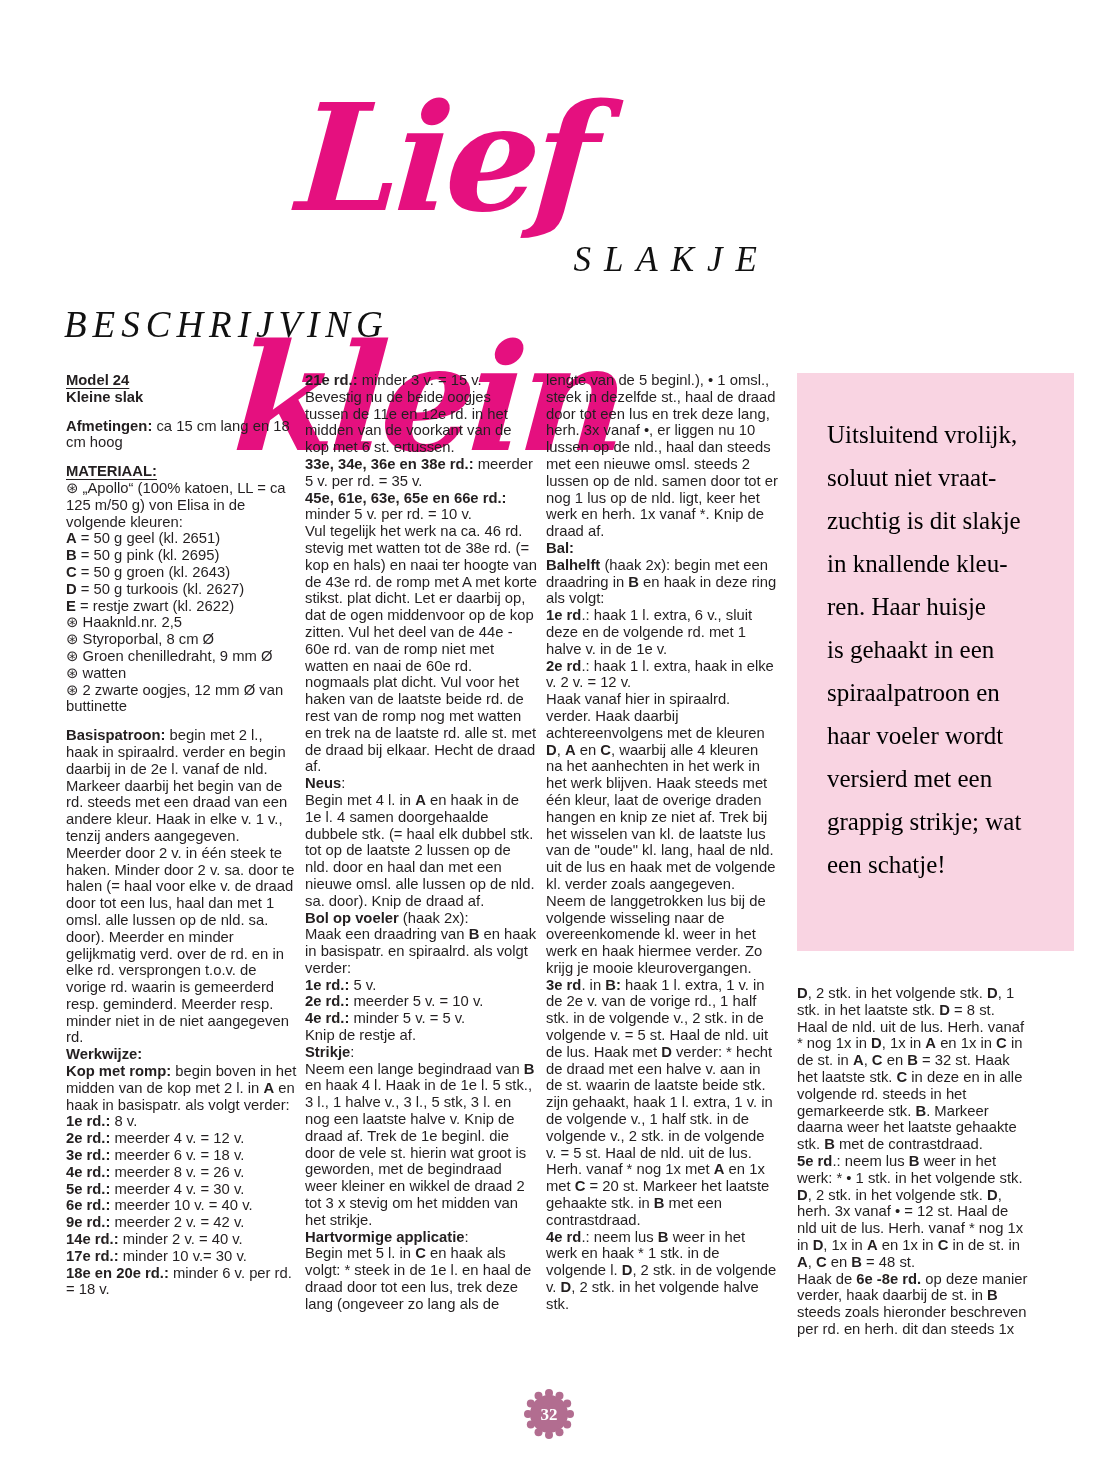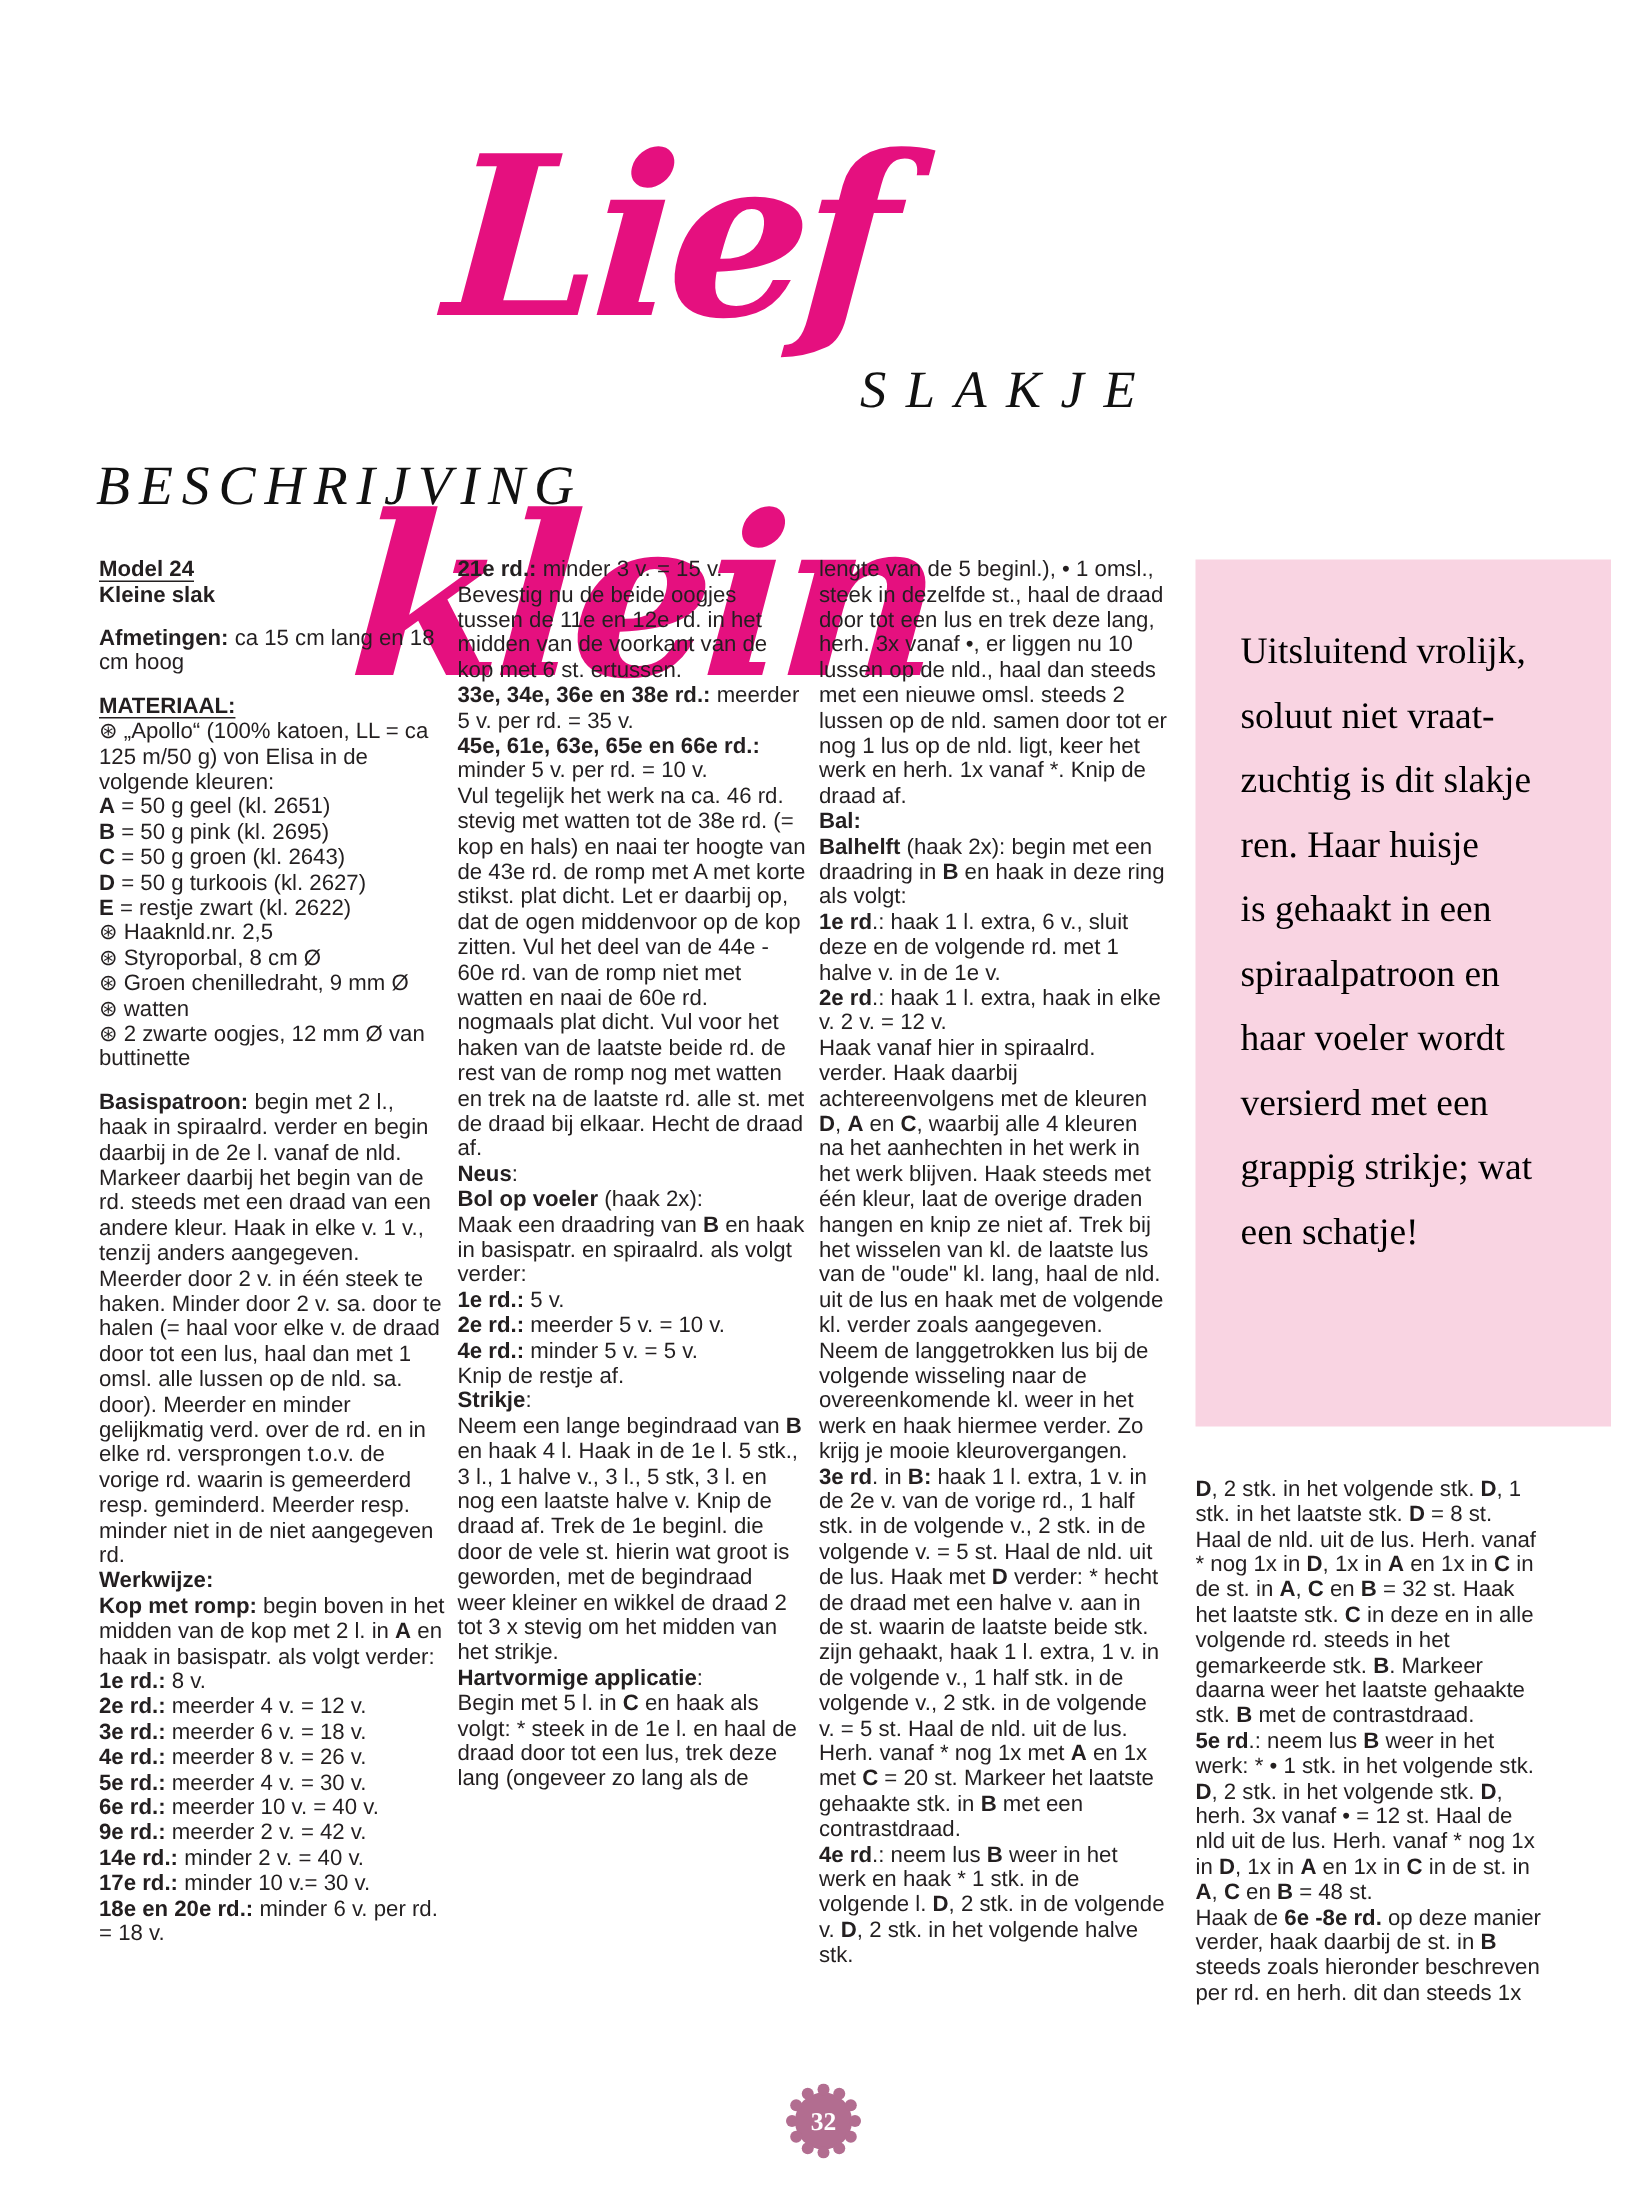--- a/index.html
+++ b/index.html
@@ -79,20 +79,21 @@
       <p class="p"><b>17e rd.:</b> minder 10 v.= 30 v.</p>
       <p class="p"><b>18e en 20e rd.:</b> minder 6 v. per rd. = 18 v.</p>
     </div>
   <div class="col" id="col2">
       <p class="p"><b>21e rd.:</b> minder 3 v. = 15 v.</p>
       <p class="p">Bevestig nu de beide oogjes tussen de 11e en 12e rd. in het midden van de voorkant van de kop met 6 st. ertussen.</p>
       <p class="p"><b>33e, 34e, 36e en 38e rd.:</b> meerder 5 v. per rd. = 35 v.</p>
       <p class="p"><b>45e, 61e, 63e, 65e en 66e rd.:</b> minder 5 v. per rd. = 10 v.</p>
       <p class="p">Vul tegelijk het werk na ca. 46 rd. stevig met watten tot de 38e rd. (= kop en hals) en naai ter hoogte van de 43e rd. de romp met A met korte stikst. plat dicht. Let er daarbij op, dat de ogen middenvoor op de kop zitten. Vul het deel van de 44e - 60e rd. van de romp niet met watten en naai de 60e rd. nogmaals plat dicht. Vul voor het haken van de laatste beide rd. de rest van de romp nog met watten en trek na de laatste rd. alle st. met de draad bij elkaar. Hecht de draad af.</p>
       <p class="p"><b>Neus</b>:</p>
+      <p class="p">Begin met 4 l. in <b>A</b> en haak in de 1e l. 4 samen doorgehaalde dubbele stk. (= haal elk dubbel stk. tot op de laatste 2 lussen op de nld. door en haal dan met een nieuwe omsl. alle lussen op de nld. sa. door). Knip de draad af.</p>
       <p class="p"><b>Bol op voeler</b> (haak 2x):</p>
       <p class="p">Maak een draadring van <b>B</b> en haak in basispatr. en spiraalrd. als volgt verder:</p>
       <p class="p"><b>1e rd.:</b> 5 v.</p>
       <p class="p"><b>2e rd.:</b> meerder 5 v. = 10 v.</p>
       <p class="p"><b>4e rd.:</b> minder 5 v. = 5 v.</p>
       <p class="p">Knip de restje af.</p>
       <p class="p"><b>Strikje</b>:</p>
       <p class="p">Neem een lange begindraad van <b>B</b> en haak 4 l. Haak in de 1e l. 5 stk., 3 l., 1 halve v., 3 l., 5 stk, 3 l. en nog een laatste halve v. Knip de draad af. Trek de 1e beginl. die door de vele st. hierin wat groot is geworden, met de begindraad weer kleiner en wikkel de draad 2 tot 3 x stevig om het midden van het strikje.</p>
       <p class="p"><b>Hartvormige applicatie</b>:</p>
       <p class="p">Begin met 5 l. in <b>C</b> en haak als volgt: * steek in de 1e l. en haal de draad door tot een lus, trek deze lang (ongeveer zo lang als de</p>
@@ -111,20 +112,21 @@
       <p class="p"><b>D</b>, 2 stk. in het volgende stk. <b>D</b>, 1 stk. in het laatste stk. <b>D</b> = 8 st. Haal de nld. uit de lus. Herh. vanaf * nog 1x in <b>D</b>, 1x in <b>A</b> en 1x in <b>C</b> in de st. in <b>A</b>, <b>C</b> en <b>B</b> = 32 st. Haak het laatste stk. <b>C</b> in deze en in alle volgende rd. steeds in het gemarkeerde stk. <b>B</b>. Markeer daarna weer het laatste gehaakte stk. <b>B</b> met de contrastdraad.</p>
       <p class="p"><b>5e rd</b>.: neem lus <b>B</b> weer in het werk: * • 1 stk. in het volgende stk. <b>D</b>, 2 stk. in het volgende stk. <b>D</b>, herh. 3x vanaf • = 12 st. Haal de nld uit de lus. Herh. vanaf * nog 1x in <b>D</b>, 1x in <b>A</b> en 1x in <b>C</b> in de st. in <b>A</b>, <b>C</b> en <b>B</b> = 48 st.</p>
       <p class="p">Haak de <b>6e -8e rd.</b> op deze manier verder, haak daarbij de st. in <b>B</b> steeds zoals hieronder beschreven per rd. en herh. dit dan steeds 1x</p>
     </div>
 
   <aside class="quote-box">
     <div class="quote-inner">
         <div class="qline">Uitsluitend vrolijk,</div>
         <div class="qline">soluut niet vraat-</div>
         <div class="qline">zuchtig is dit slakje</div>
+        <div class="qline">in knallende kleu-</div>
         <div class="qline">ren. Haar huisje</div>
         <div class="qline">is gehaakt in een</div>
         <div class="qline">spiraalpatroon en</div>
         <div class="qline">haar voeler wordt</div>
         <div class="qline">versierd met een</div>
         <div class="qline">grappig strikje; wat</div>
         <div class="qline">een schatje!</div>
       </div>
   </aside>
 

